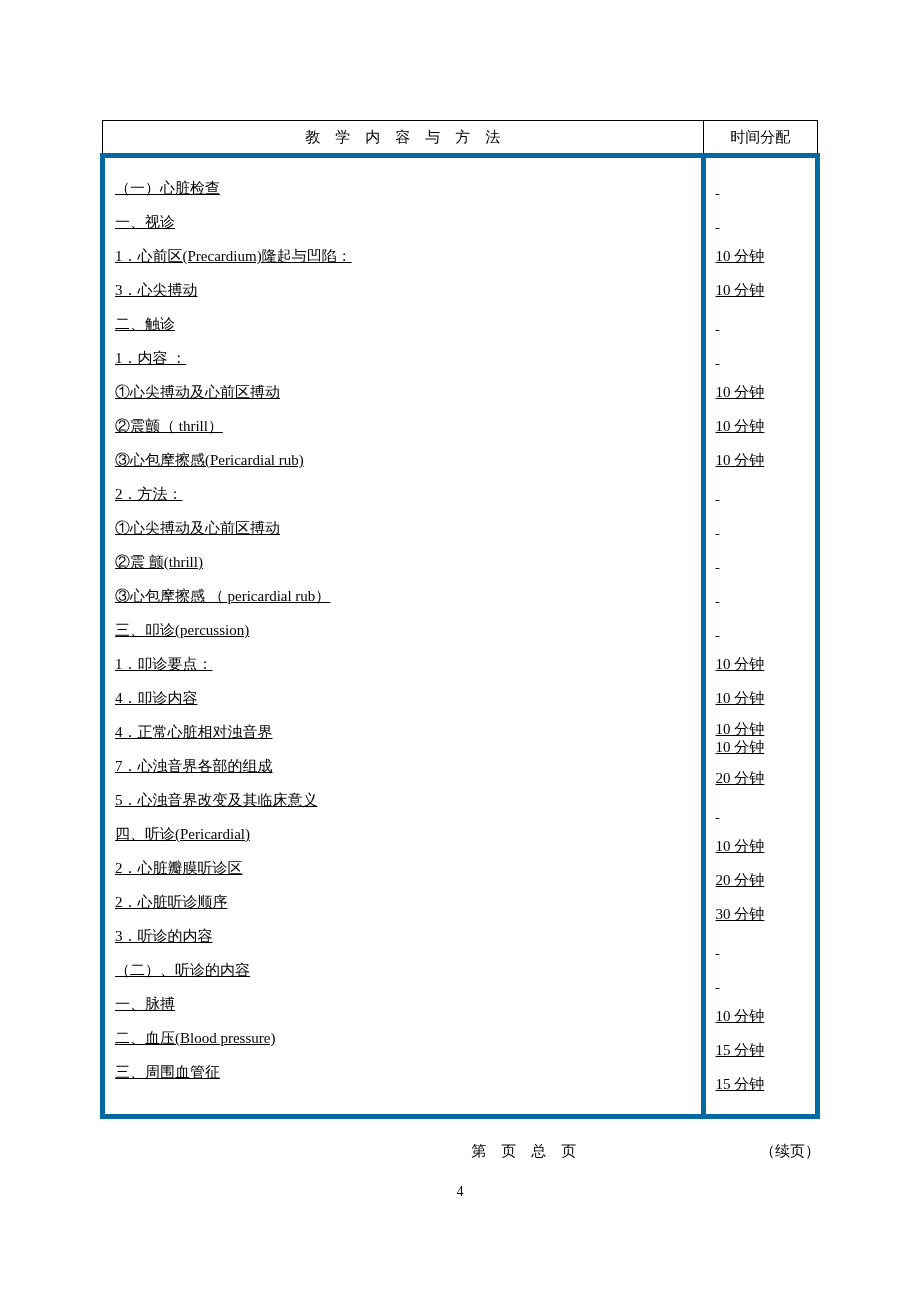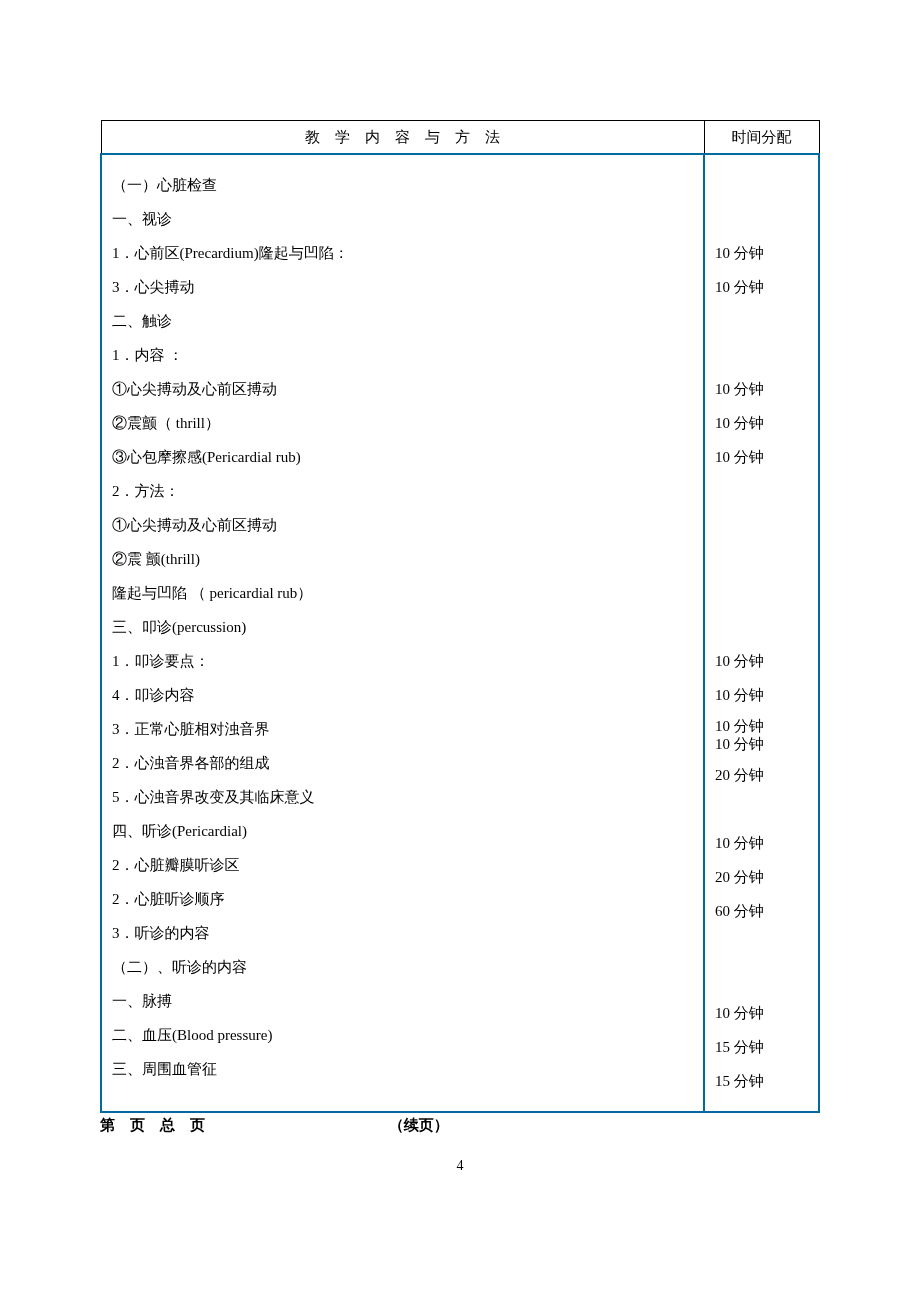--- a/index.html
+++ b/index.html
@@ -21,38 +21,39 @@
       width: 100%;
       border-collapse: collapse;
     }
     table.main th {
       border: 1px solid #000;
       font-weight: normal;
       padding: 4px 6px;
       letter-spacing: 0;
     }
     table.main td {
-      border: 2px solid #0369a1;
+      border: 5px solid #0369a1;
       padding: 8px 10px;
       vertical-align: top;
+      text-decoration: underline;
     }
     .content-col {
       width: 84%;
     }
     .time-col {
       width: 16%;
       border-radius: 7px;
     }
     .content-line {
       margin: 10px 0;
     }
     .footer-line {
-      text-align: left;
+      text-align: right;
+      margin-top: 20px;
       font-size: 15px;
-      font-weight: bold;
     }
     .footer-line .seg {
       display: inline-block;
     }
     .page-num {
       text-align: center;
       margin-top: 18px;
       font-family: "Times New Roman", serif;
       font-size: 14px;
     }
@@ -78,26 +79,26 @@
           <div class="content-line">1．心前区(Precardium)隆起与凹陷：</div>
           <div class="content-line">3．心尖搏动</div>
           <div class="content-line">二、触诊</div>
           <div class="content-line">1．内容 ：</div>
           <div class="content-line">①心尖搏动及心前区搏动</div>
           <div class="content-line">②震颤（ thrill）</div>
           <div class="content-line">③心包摩擦感(Pericardial rub)</div>
           <div class="content-line">2．方法：</div>
           <div class="content-line">①心尖搏动及心前区搏动</div>
           <div class="content-line">②震 颤(thrill)</div>
-          <div class="content-line">隆起与凹陷 （ pericardial rub）</div>
+          <div class="content-line">③心包摩擦感 （ pericardial rub）</div>
           <div class="content-line">三、叩诊(percussion)</div>
           <div class="content-line">1．叩诊要点：</div>
           <div class="content-line">4．叩诊内容</div>
-          <div class="content-line">3．正常心脏相对浊音界</div>
-          <div class="content-line">2．心浊音界各部的组成</div>
+          <div class="content-line">4．正常心脏相对浊音界</div>
+          <div class="content-line">7．心浊音界各部的组成</div>
           <div class="content-line">5．心浊音界改变及其临床意义</div>
           <div class="content-line">四、听诊(Pericardial)</div>
           <div class="content-line">2．心脏瓣膜听诊区</div>
           <div class="content-line">2．心脏听诊顺序</div>
           <div class="content-line">3．听诊的内容</div>
           <div class="content-line">（二）、听诊的内容</div>
           <div class="content-line">一、脉搏</div>
           <div class="content-line">二、血压(Blood pressure)</div>
           <div class="content-line">三、周围血管征</div>
         </td>
@@ -116,21 +117,21 @@
           <div class="content-line">&nbsp;</div>
           <div class="content-line">&nbsp;</div>
           <div class="content-line">&nbsp;</div>
           <div class="content-line">10 分钟</div>
           <div class="content-line">10 分钟</div>
           <div class="content-line" style="line-height: 1.2; margin: 4px 0px;">10 分钟<br>10 分钟</div>
           <div class="content-line">20 分钟</div>
           <div class="content-line">&nbsp;</div>
           <div class="content-line">10 分钟</div>
           <div class="content-line">20 分钟</div>
-          <div class="content-line">60 分钟</div>
+          <div class="content-line">30 分钟</div>
           <div class="content-line">&nbsp;</div>
           <div class="content-line">&nbsp;</div>
           <div class="content-line">10 分钟</div>
           <div class="content-line">15 分钟</div>
           <div class="content-line">15 分钟</div>
         </td>
       </tr>
     </tbody>
 </table>
 

